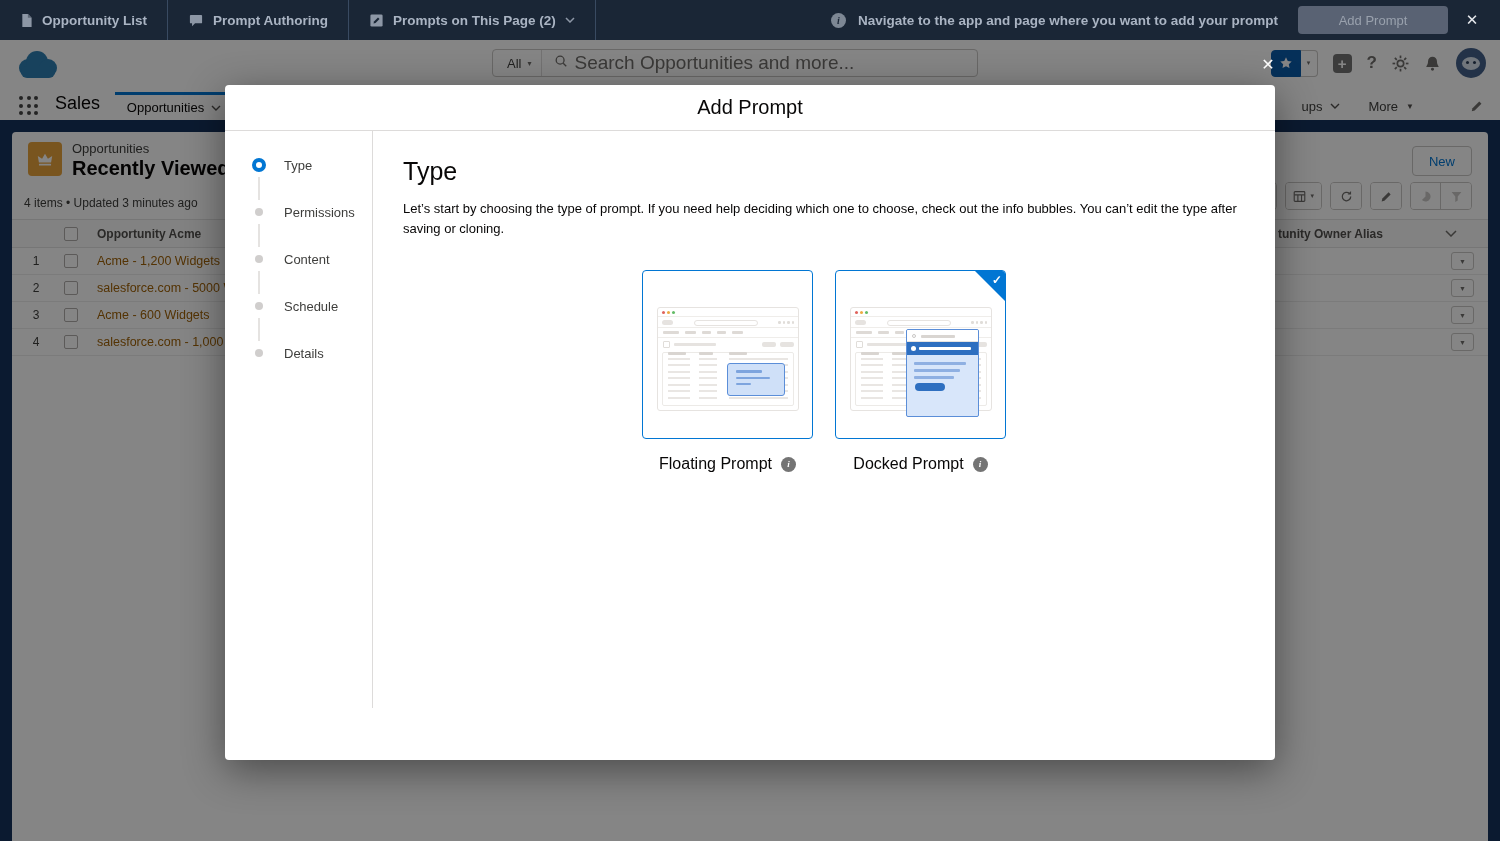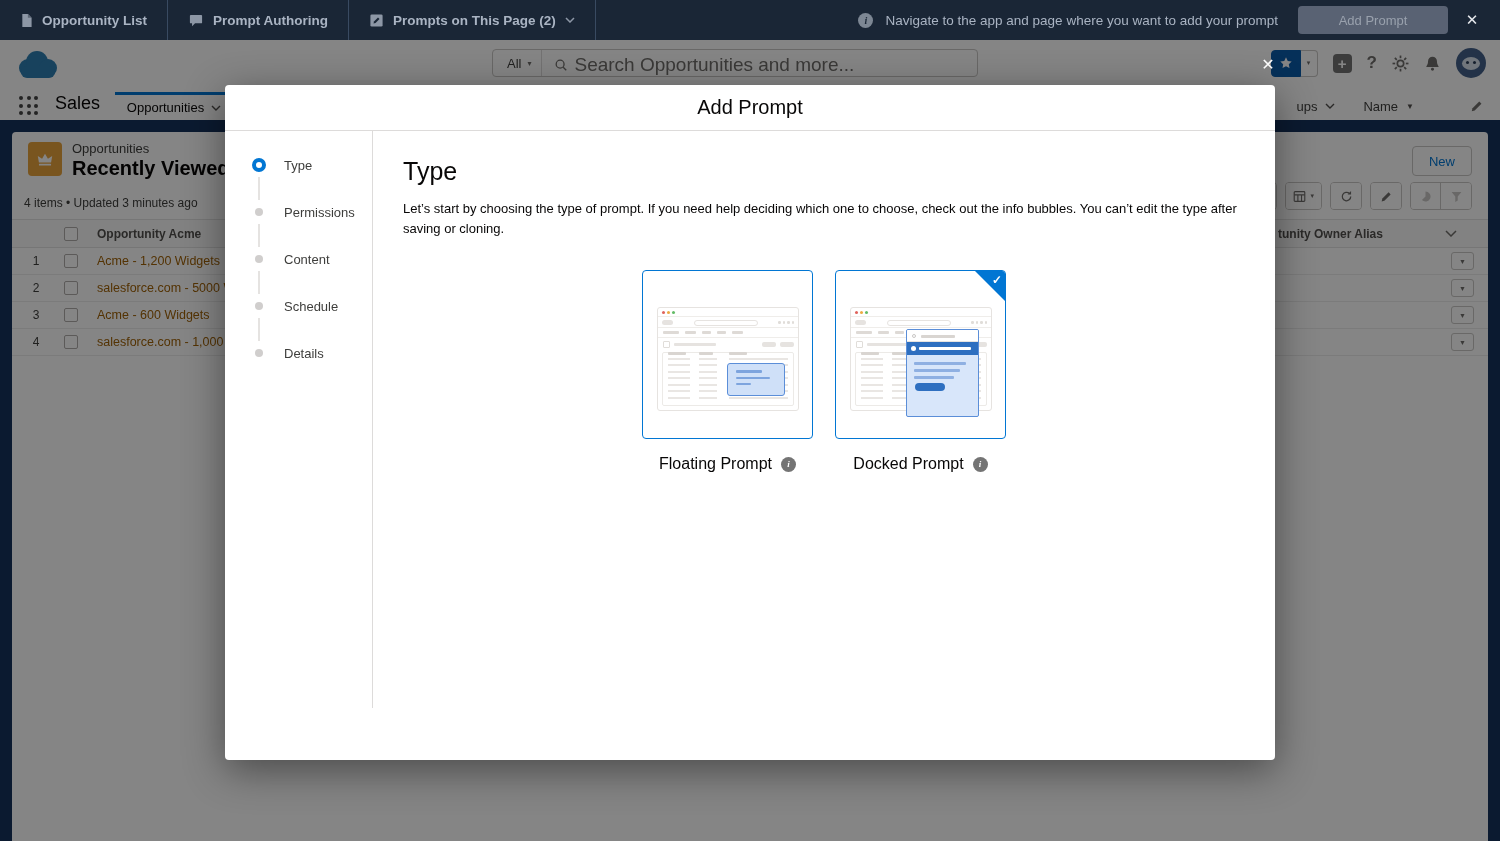--- a/index.html
+++ b/index.html
@@ -7,33 +7,33 @@
   body { font-family:"Liberation Sans", sans-serif; background:#16325c; }
   .stage { position:relative; width:1500px; height:841px; overflow:hidden; background:#16325c; }
 
   
   .topbar { position:absolute; top:0; left:0; width:1500px; height:40px; background:#1a2636;
             display:flex; align-items:center; z-index:100; color:#b7c0cd; }
   .tb-tab { display:flex; align-items:center; gap:9px; height:40px; padding:0 20px;
             border-right:1px solid #394a61; font-size:13.5px; font-weight:700; color:#aab4c3; cursor:pointer; }
   .tb-tab svg { flex:0 0 auto; }
   .tb-right { margin-left:auto; display:flex; align-items:center; gap:12px; padding-right:16px; }
-  .tb-msg { font-size:13.5px; font-weight:400; color:#aab4c3; }
+  .tb-msg { font-size:13.5px; font-weight:700; color:#aab4c3; }
   .tb-btn { width:150px; height:28px; background:#596273; color:#99a1ad; border:none; border-radius:4px;
             font-size:13px; font-family:inherit; margin-left:8px; }
   .tb-close { color:#e8eaee; font-size:15px; width:24px; text-align:center; cursor:pointer; }
   .tb-info { width:15px; height:15px; border-radius:50%; background:#7d8794; color:#1a2636;
              font-size:10px; font-weight:700; display:flex; align-items:center; justify-content:center;
              font-family:"Liberation Serif", serif; font-style:italic; }
 
   
   .sf-header { position:absolute; top:40px; left:0; width:1500px; height:52px; background:#ffffff; }
   .cloud-logo { position:absolute; left:14px; top:5px; }
   .search-wrap { position:absolute; left:492px; top:9px; width:486px; height:28px; background:#fff;
-                 border:1px solid #c9c7c5; border-radius:4px; display:flex; align-items:flex-end; }
+                 border:1px solid #c9c7c5; border-radius:4px; display:flex; align-items:center; }
   .search-scope { display:flex; align-items:center; gap:6px; padding:0 10px 0 14px; height:100%;
                   border-right:1px solid #dddbda; font-size:13px; color:#3e3e3c; cursor:pointer; }
   .search-scope .caret { font-size:8px; color:#706e6b; }
   .search-icon { margin:0 6px 0 12px; color:#706e6b; }
   .search-input { border:none; outline:none; flex:1; font-size:19px; font-family:inherit; color:#080707; background:transparent; }
   .search-input::placeholder { color:#706e6b; }
   .hdr-icons { position:absolute; right:14px; top:8px; display:flex; align-items:center; gap:15px; }
   .fav-group { display:flex; align-items:stretch; height:27px; }
   .fav-star { width:30px; background:#0b5cab; border:1px solid #0b5cab; border-radius:4px 0 0 4px;
               display:flex; align-items:center; justify-content:center; }
@@ -272,21 +272,21 @@
         </svg>
     </div>
     <div class="nav-right">
       <div class="nav-partial">
         <span>ups</span>
         <svg width="10" height="6" viewBox="0 0 10 6">
             <polyline points="1,1 5,5 9,1" fill="none" stroke="#514f4d" stroke-width="1.4"></polyline>
           </svg>
       </div>
       <div class="nav-more">
-        <span>Name</span>
+        <span>More</span>
         <span class="caret">▼</span>
       </div>
       <div class="nav-pencil">
         <svg width="14" height="14" viewBox="0 0 16 16">
             <path d="M2 14l.9-3.4L10.6 2.9l2.5 2.5-7.7 7.7L2 14z" fill="currentColor"></path>
           </svg>
       </div>
     </div>
   </div>
 

